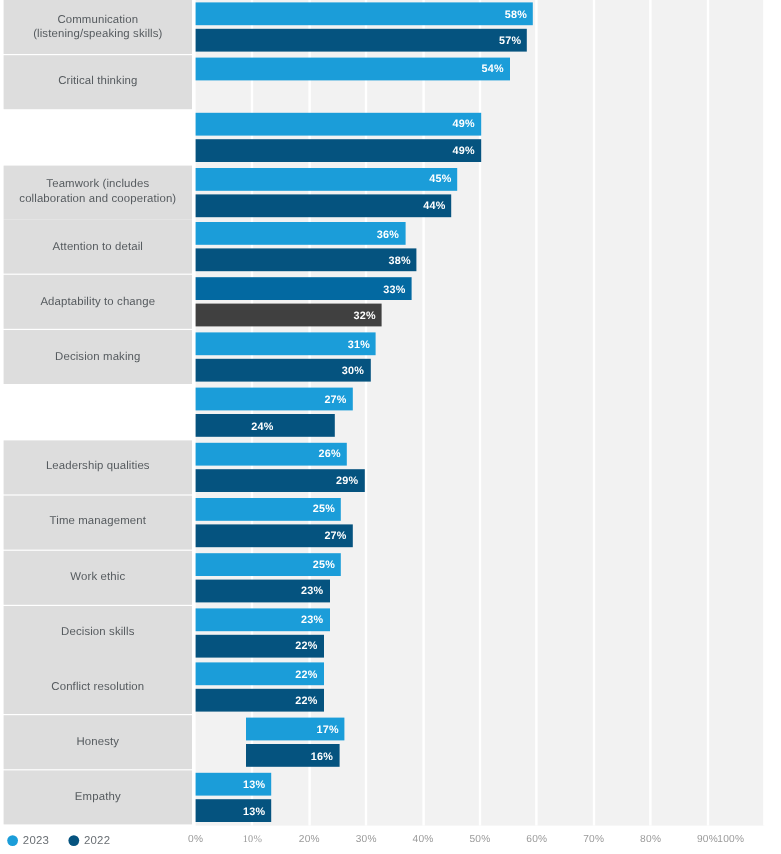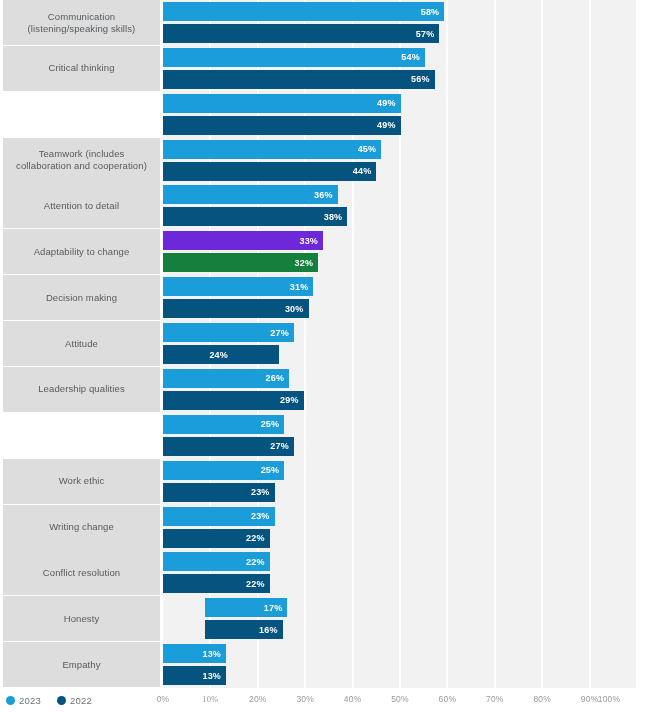--- a/index.html
+++ b/index.html
@@ -157,23 +157,20 @@
       <div class="row" style="top: 45.87px;">
         <div class="row-label">
           <div>
             <span style="display: block;">Critical thinking</span>
           </div>
         </div>
         <div class="bars" style="width: 474px;">
           <div class="bar b2023" style="width: 261.9px; background: rgb(27, 157, 217);">
             <span class="val">54%</span>
           </div>
-          <div class="bar b2022" style="width: 271.6px; background: rgb(5, 83, 127);">
-            <span class="val">56%</span>
-          </div>
         </div>
       </div>
       <div class="row" style="top: 91.74px;">
         <div class="bars" style="width: 474px;">
           <div class="bar b2023" style="width: 237.65px; background: rgb(27, 157, 217);">
             <span class="val">49%</span>
           </div>
           <div class="bar b2022" style="width: 237.65px; background: rgb(5, 83, 127);">
             <span class="val">49%</span>
           </div>
@@ -210,49 +207,44 @@
           </div>
         </div>
       </div>
       <div class="row" style="top: 229.35px;">
         <div class="row-label">
           <div>
             <span style="display: block;">Adaptability to change</span>
           </div>
         </div>
         <div class="bars" style="width: 474px;">
-          <div class="bar b2023" style="width: 160.05px; background: #6d28d9;">
+          <div class="bar b2023" style="width: 160.05px; background: #0369a1; padding-left: 20px;">
             <span class="val">33%</span>
           </div>
-          <div class="bar b2022" style="width: 155.2px; background: #15803d;">
+          <div class="bar b2022" style="width: 155.2px; background: #404040;">
             <span class="val">32%</span>
           </div>
         </div>
       </div>
       <div class="row" style="top: 275.22px;">
         <div class="row-label">
           <div>
             <span style="display: block;">Decision making</span>
           </div>
         </div>
         <div class="bars" style="width: 474px;">
           <div class="bar b2023" style="width: 150.35px; background: rgb(27, 157, 217);">
             <span class="val">31%</span>
           </div>
           <div class="bar b2022" style="width: 145.5px; background: rgb(5, 83, 127);">
             <span class="val">30%</span>
           </div>
         </div>
       </div>
       <div class="row" style="top: 321.09px;">
-        <div class="row-label">
-          <div>
-            <span style="display: block;">Attitude</span>
-          </div>
-        </div>
         <div class="bars" style="width: 474px;">
           <div class="bar b2023" style="width: 130.95px; background: rgb(27, 157, 217);">
             <span class="val">27%</span>
           </div>
           <div class="bar b2022" style="width: 116.4px; background: rgb(5, 83, 127); justify-content: center;">
             <span class="val">24%</span>
           </div>
         </div>
       </div>
       <div class="row" style="top: 366.96px;">
@@ -264,20 +256,25 @@
         <div class="bars" style="width: 474px;">
           <div class="bar b2023" style="width: 126.1px; background: rgb(27, 157, 217);">
             <span class="val">26%</span>
           </div>
           <div class="bar b2022" style="width: 140.65px; background: rgb(5, 83, 127);">
             <span class="val">29%</span>
           </div>
         </div>
       </div>
       <div class="row" style="top: 412.83px;">
+        <div class="row-label">
+          <div>
+            <span style="display: block;">Time management</span>
+          </div>
+        </div>
         <div class="bars" style="width: 474px;">
           <div class="bar b2023" style="width: 121.25px; background: rgb(27, 157, 217);">
             <span class="val">25%</span>
           </div>
           <div class="bar b2022" style="width: 130.95px; background: rgb(5, 83, 127);">
             <span class="val">27%</span>
           </div>
         </div>
       </div>
       <div class="row" style="top: 458.7px;">
@@ -291,21 +288,21 @@
             <span class="val">25%</span>
           </div>
           <div class="bar b2022" style="width: 111.55px; background: rgb(5, 83, 127);">
             <span class="val">23%</span>
           </div>
         </div>
       </div>
       <div class="row" style="top: 504.57px;">
         <div class="row-label">
           <div>
-            <span style="display: block;">Writing change</span>
+            <span style="display: block;">Decision skills</span>
           </div>
         </div>
         <div class="bars" style="width: 474px;">
           <div class="bar b2023" style="width: 111.55px; background: rgb(27, 157, 217);">
             <span class="val">23%</span>
           </div>
           <div class="bar b2022" style="width: 106.7px; background: rgb(5, 83, 127);">
             <span class="val">22%</span>
           </div>
         </div>

